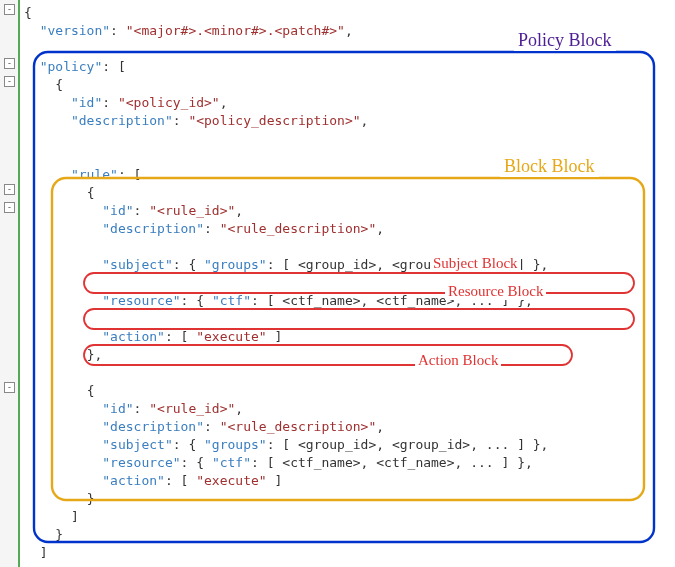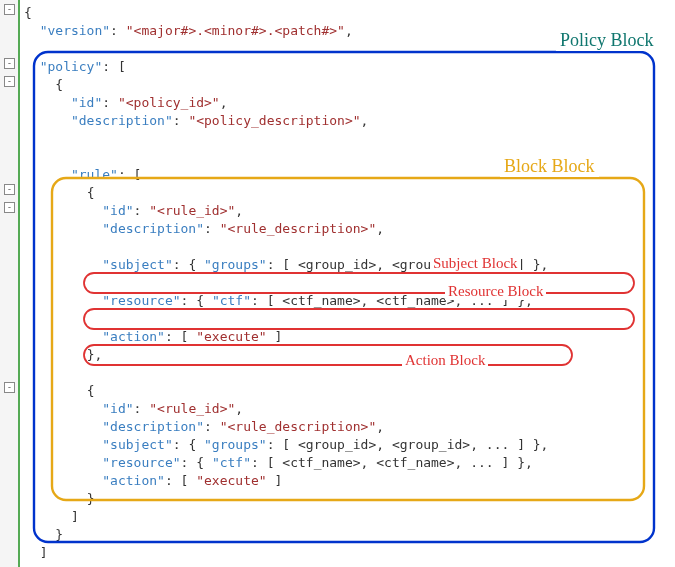--- a/index.html
+++ b/index.html
@@ -55,33 +55,33 @@
         <span class="p">}</span>
       <span class="p">]</span>
     <span class="p">}</span>
   <span class="p">]</span>
 
 </div>
 
 <svg style="position:absolute;left:32px;top:50px;width:630px;height:498px;z-index:5;pointer-events:none;">
   <rect x="2" y="2" width="620" height="490" rx="14" ry="14" fill="none" stroke="#0033cc" stroke-width="2.4"></rect>
 </svg>
-<div class="annot" style="left:556px;top:30px;color:#0f766e;font-size:18px;background:#fff;padding:0 4px;">Policy Block</div>
+<div class="annot" style="left:514px;top:30px;color:#4c1d95;font-size:18px;background:#fff;padding:0 4px;">Policy Block</div>
 
 <svg style="position:absolute;left:50px;top:176px;width:600px;height:330px;z-index:6;pointer-events:none;">
   <rect x="2" y="2" width="592" height="322" rx="14" ry="14" fill="none" stroke="#e6a817" stroke-width="2.4"></rect>
 </svg>
 <div class="annot" style="left:500px;top:156px;color:#e6a817;font-size:18px;background:#fff;padding:0 4px;">Block Block</div>
 
 <svg style="position:absolute;left:83px;top:272px;width:552px;height:22px;z-index:7;pointer-events:none;">
   <rect x="1" y="1" width="550" height="20" rx="10" ry="10" fill="none" stroke="#e03333" stroke-width="1.8"></rect>
 </svg>
 <div class="annot" style="left:430px;top:255px;color:#e03333;font-size:15px;background:#fff;padding:0 3px;">Subject Block</div>
 
 <svg style="position:absolute;left:83px;top:308px;width:552px;height:22px;z-index:7;pointer-events:none;">
   <rect x="1" y="1" width="550" height="20" rx="10" ry="10" fill="none" stroke="#e03333" stroke-width="1.8"></rect>
 </svg>
 <div class="annot" style="left:445px;top:283px;color:#e03333;font-size:15px;background:#fff;padding:0 3px;">Resource Block</div>
 
 <svg style="position:absolute;left:83px;top:344px;width:490px;height:22px;z-index:7;pointer-events:none;">
   <rect x="1" y="1" width="488" height="20" rx="10" ry="10" fill="none" stroke="#e03333" stroke-width="1.8"></rect>
 </svg>
-<div class="annot" style="left:402px;top:352px;color:#e03333;font-size:15px;background:#fff;padding:0 3px;">Action Block</div>
+<div class="annot" style="left:415px;top:352px;color:#e03333;font-size:15px;background:#fff;padding:0 3px;">Action Block</div>
 
 </body></html>

